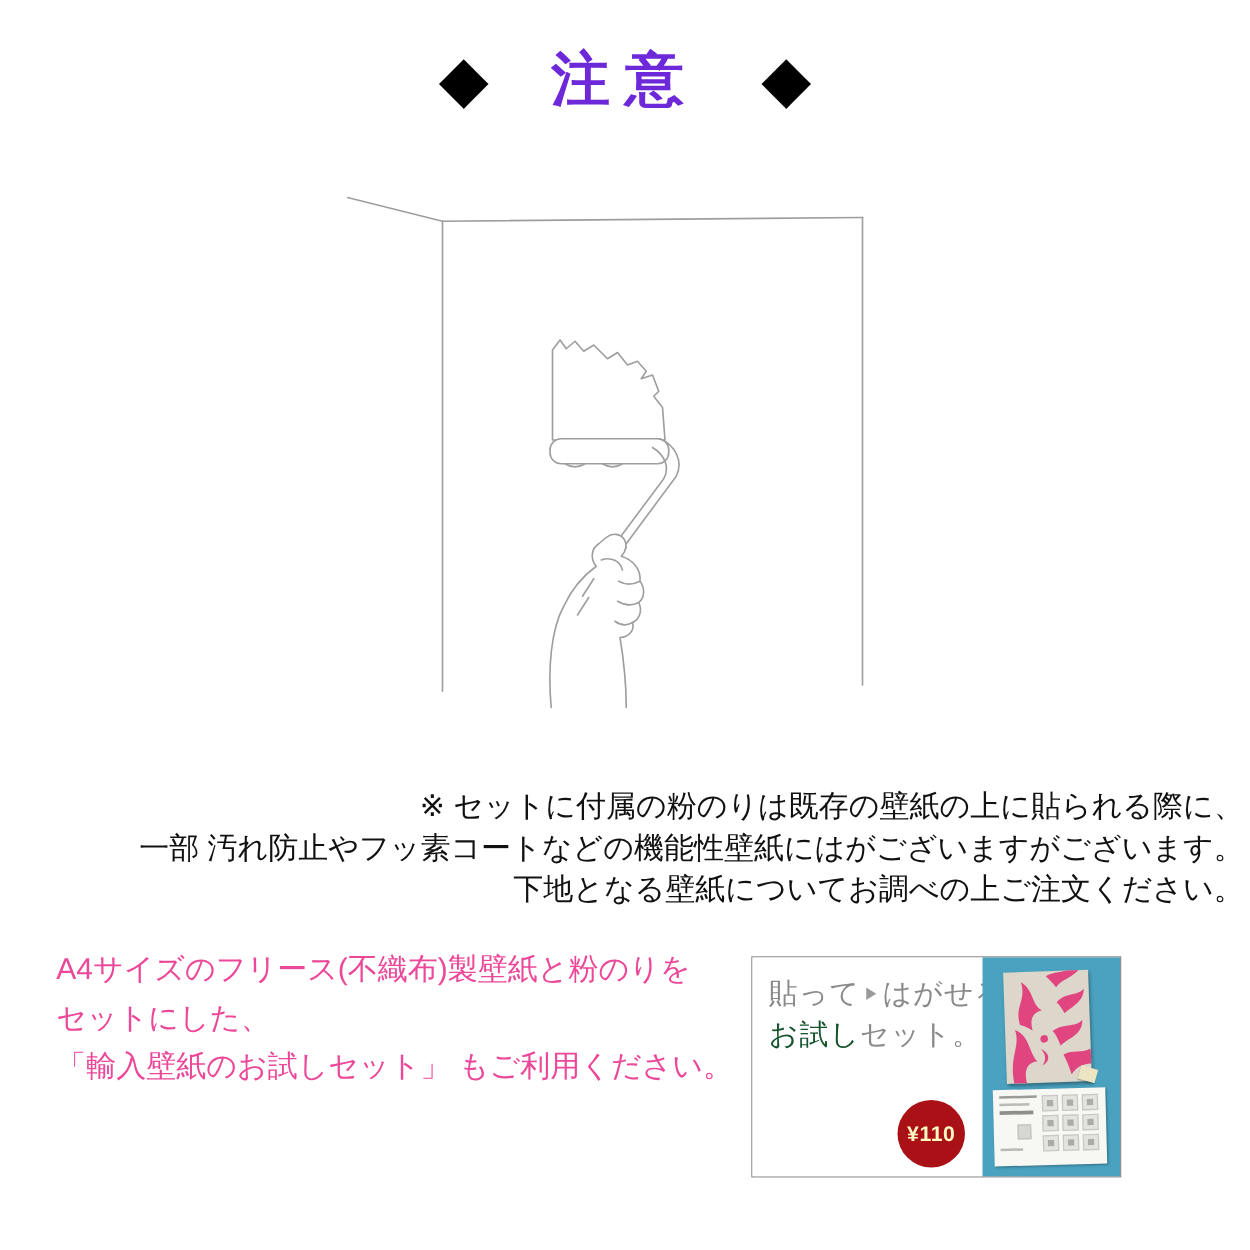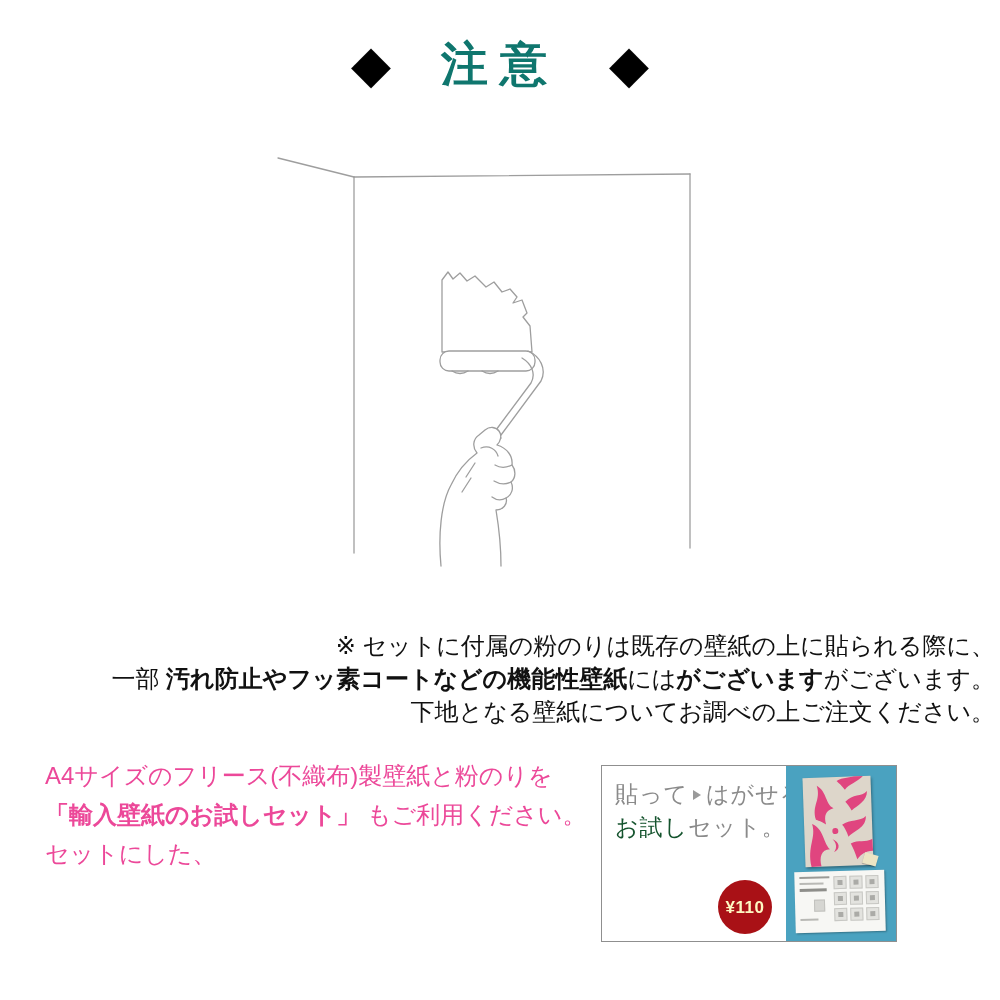--- a/index.html
+++ b/index.html
@@ -3,34 +3,34 @@
 <meta charset="utf-8">
 <style>
   * { margin: 0; padding: 0; box-sizing: border-box; }
   body { background: #ffffff; font-family: "Liberation Sans", "DejaVu Sans", sans-serif; }
   .canvas { position: relative; width: 1000px; height: 1000px; background: #ffffff; overflow: hidden; }
 
   
   .header { position: absolute; top: 32px; left: 0; width: 1000px; height: 64px;
             display: flex; align-items: center; justify-content: center; gap: 50px; }
   .diamond { font-size: 52px; line-height: 1; color: #000; font-family: "DejaVu Sans", sans-serif; }
-  .page-title { font-size: 47px; line-height: 1; color: #0f766e; font-weight: 700;
+  .page-title { font-size: 47px; line-height: 1; color: #6d28d9; font-weight: 700;
                 font-family: "Liberation Serif", "DejaVu Serif", serif; letter-spacing: 12px; }
 
   
   .illustration { position: absolute; left: 270px; top: 145px; width: 430px; height: 422px; }
   .illustration path, .illustration rect { stroke: #9e9e9e; stroke-width: 1.3; fill: none;
                 stroke-linecap: round; stroke-linejoin: round; }
   .illustration .filled { fill: #ffffff; }
 
   
   .notice { position: absolute; left: 45px; top: 629px; width: 950px;
             font-size: 24px; line-height: 33px; color: #111; text-align: right; }
   .notice .line { white-space: nowrap; }
-  .notice b, .promo b { font-weight: 700; }
+  .notice b, .promo b { font-weight: 400; }
 
   
   .promo { position: absolute; left: 45px; top: 756px; width: 560px;
            font-size: 24px; line-height: 39px; color: #ec4899; }
   .promo .line { white-space: nowrap; }
 
   
   .card { position: absolute; left: 601px; top: 765px; width: 296px; height: 177px;
           border: 1px solid #8f8f8f; background: #ffffff; display: flex; cursor: pointer; }
   .card-text { position: relative; width: 184px; height: 100%; background: #fff;
@@ -112,22 +112,22 @@
   </svg>
 
   <div class="notice">
     <div class="line">※ セットに付属の粉のりは既存の壁紙の上に貼られる際に、</div>
     <div class="line"><span>一部 </span><b>汚れ防止やフッ素コートなどの機能性壁紙</b><span>には</span><b>がございます</b><span>がございます。</span></div>
     <div class="line">下地となる壁紙についてお調べの上ご注文ください。</div>
   </div>
 
   <div class="promo">
     <div class="line">A4サイズのフリース(不織布)製壁紙と粉のりを</div>
+    <div class="line">セットにした、</div>
     <div class="line"><b>「輸入壁紙のお試しセット」</b><span> もご利用ください。</span></div>
-    <div class="line">セットにした、</div>
   </div>
 
   <div class="card">
     <div class="card-text">
       <div><span>貼って</span><span class="tri"></span><span>はがせる</span></div>
       <div><span class="dark">お試し</span><span>セット。</span></div>
       <div class="price-badge">¥110</div>
     </div>
     <div class="card-photo">
       <div class="wallpaper-sample">

